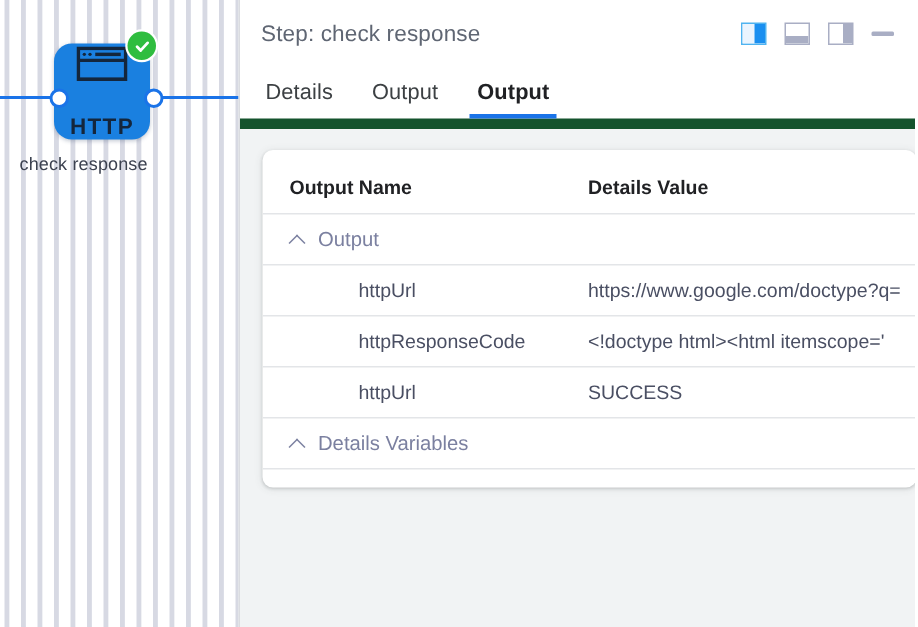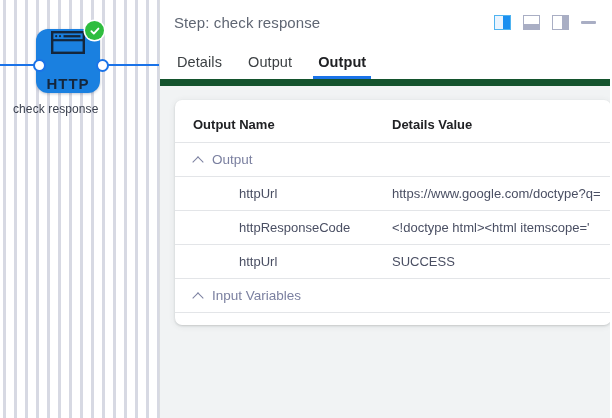--- a/index.html
+++ b/index.html
@@ -389,21 +389,21 @@
             </tr>
             <tr>
               <td class="child-name">httpUrl</td>
               <td class="value-cell">SUCCESS</td>
             </tr>
 
             <tr class="group-row">
               <td>
                 <span class="group-cell">
                   <span class="chev"></span>
-                  <span>Input Variables</span>
+                  <span>Details Variables</span>
                 </span>
               </td>
               <td class="value-cell"></td>
             </tr>
 
           </tbody>
         </table>
       </div>
     </div>
   </div>

